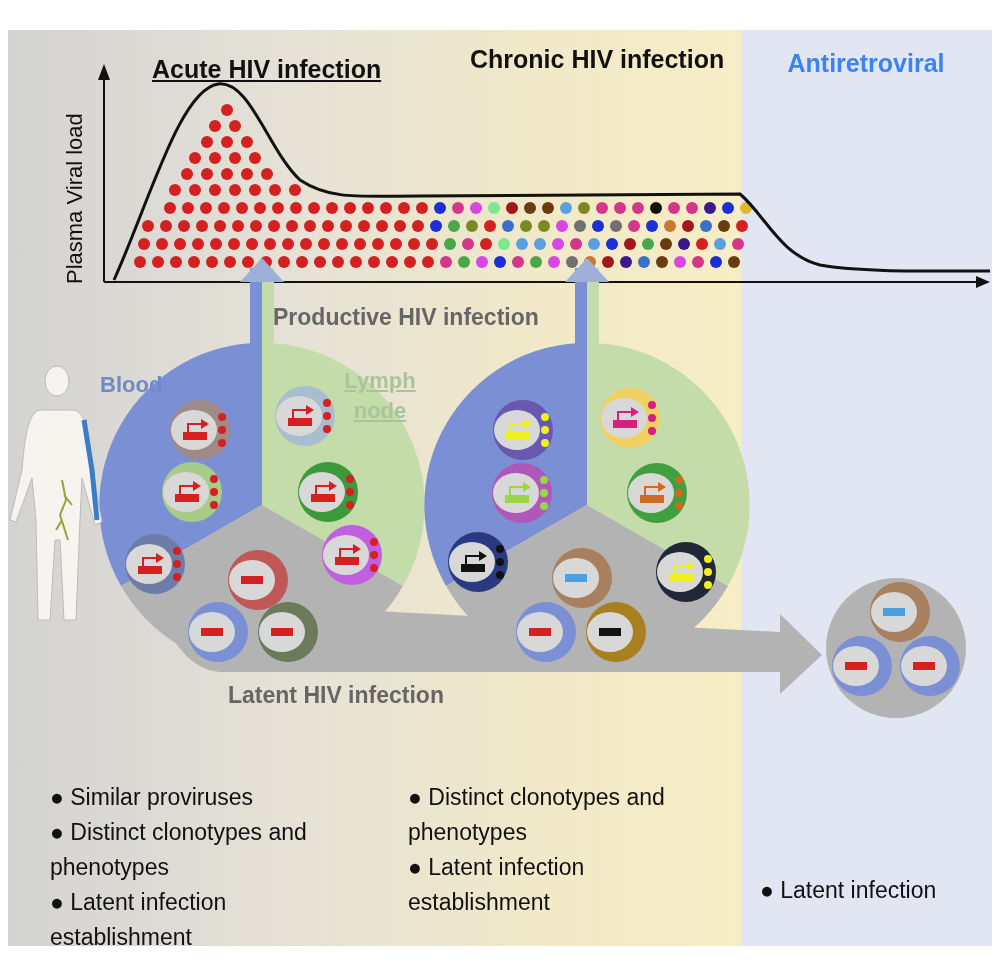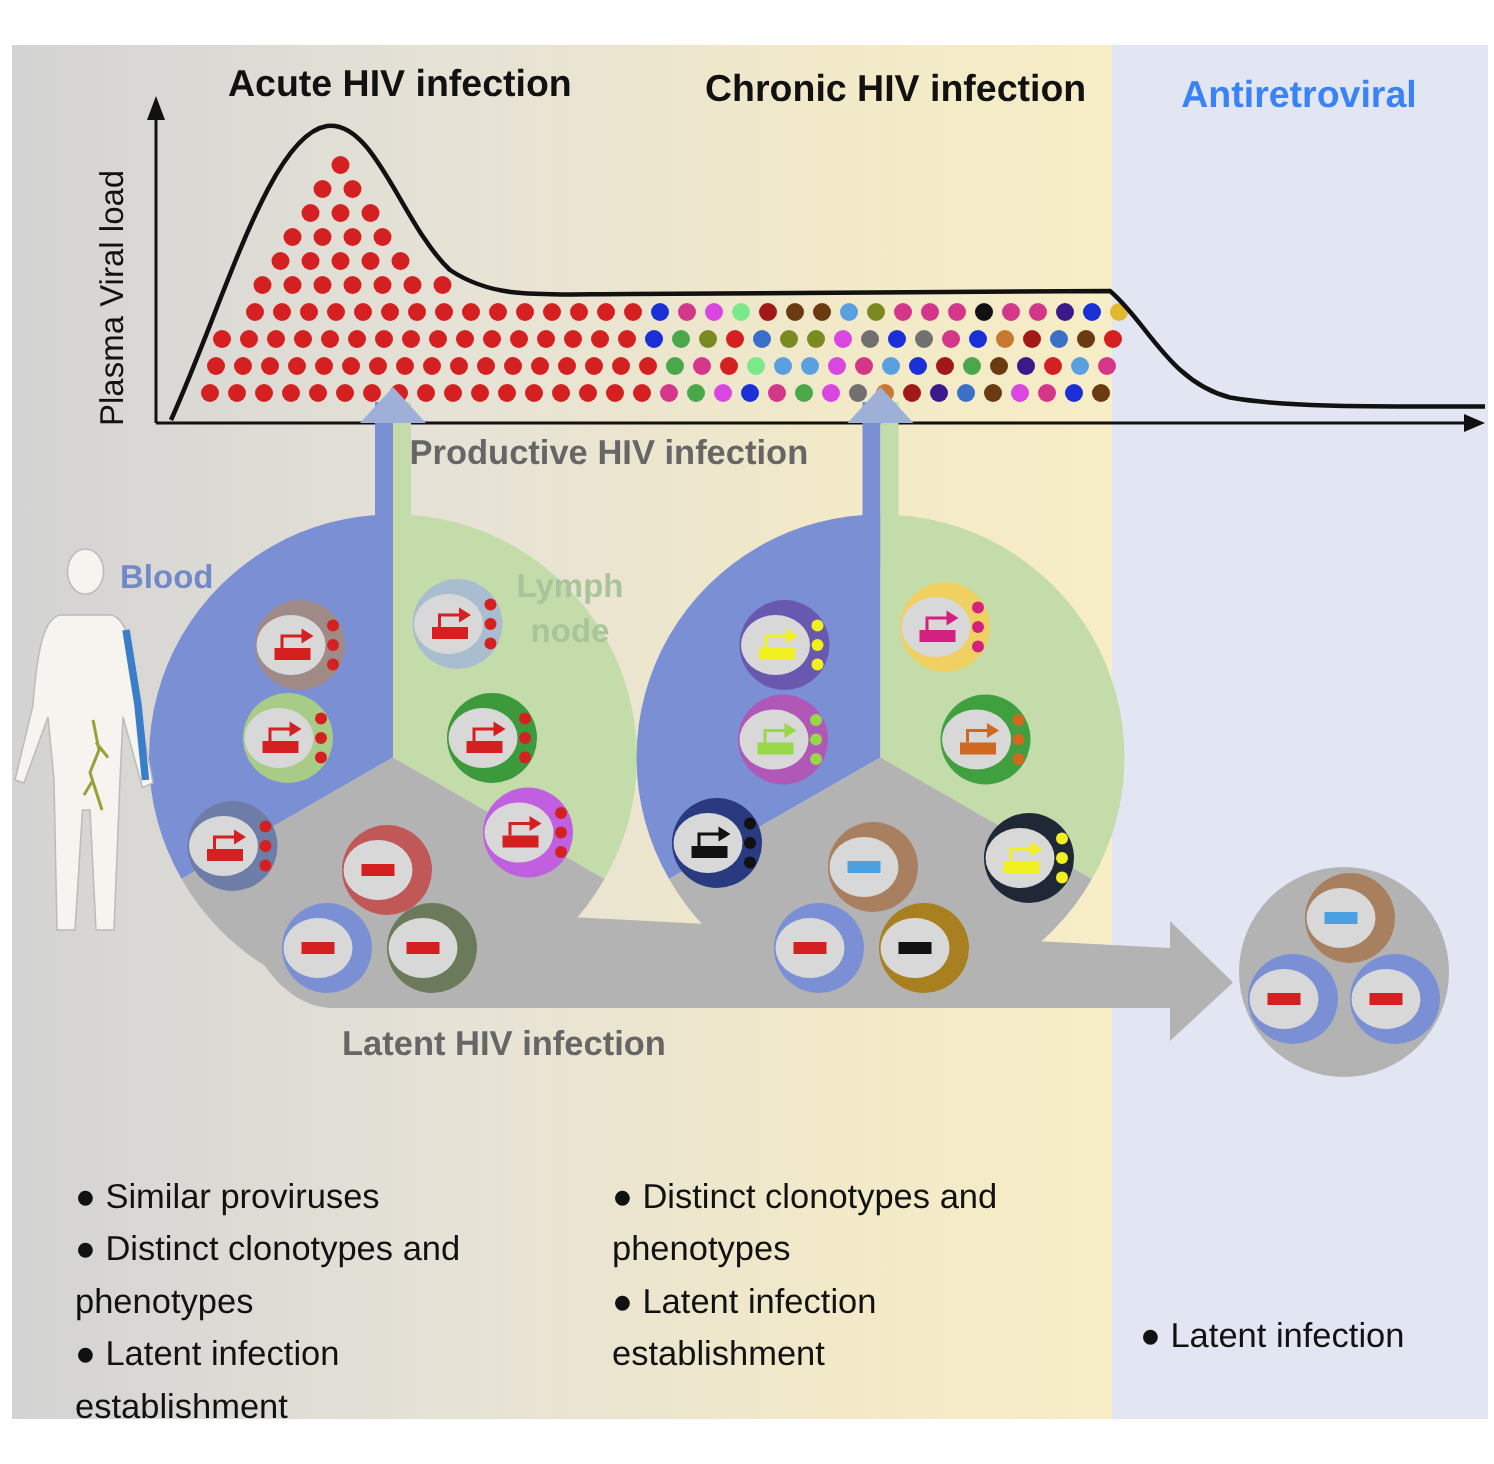--- a/index.html
+++ b/index.html
@@ -4,21 +4,21 @@
 <style>
   html,body{margin:0;padding:0;background:#fff;}
   body{width:996px;height:976px;position:relative;overflow:hidden;font-family:"Liberation Sans",sans-serif;}
   #panel{position:absolute;left:8px;top:30px;width:984px;height:916px;
     background:linear-gradient(90deg,#d3d3d3 0%,#e6e2d6 30%,#f1e9c8 55%,#f7edc6 74.5%,#e2e6f2 74.5%,#e2e6f2 100%);}
   .t{position:absolute;margin:0;}
   .phase{font-weight:bold;font-size:25px;color:#111;}
   .art{font-weight:bold;font-size:25px;color:#3b82f6;text-align:center;line-height:34px;}
   .ylab{font-size:22px;color:#111;transform:rotate(-90deg);transform-origin:left top;white-space:nowrap;}
   .gray-lbl{font-weight:bold;font-size:23px;color:#666;}
-  .blood{font-weight:bold;font-size:22px;color:#7289c8;}
+  .blood{font-weight:bold;font-size:22px;color:#7289c8;margin-left:20px;}
   .lymph{font-weight:bold;font-size:22px;color:#a9c49a;text-align:center;line-height:30px;}
   .bullets{font-size:23px;color:#111;line-height:31px;}
   .bullets div{margin:4px;}
   svg{position:absolute;left:0;top:0;}
 </style>
 </head>
 <body>
 
 <div id="panel"></div>
 
@@ -346,31 +346,31 @@
     </g>
 
   <g>
     <ellipse cx="57" cy="381" rx="12" ry="15" fill="#f7f3ee" stroke="#bbb"></ellipse>
     <path d="M40,410 C30,412 25,430 22,470 L10,520 L16,522 L32,478 L36,520 L38,620 L50,620 L55,540 L60,540 L64,620 L76,620 L80,520 L82,478 L95,525 L102,522 L92,470 C90,430 84,412 74,410 Z" fill="#f7f3ee" stroke="#bbb"></path>
     <path d="M84,420 L92,470 L97,520" stroke="#3a7dc8" stroke-width="5" fill="none"></path>
     <path d="M62,480 L66,500 L60,515 L68,540 M64,495 L72,505 M62,520 L56,530" stroke="#9aa03c" stroke-width="2" fill="none"></path>
   </g>
 </svg>
 
-<p class="t phase" style="left:152px;top:42px;">Acute HIV infection</p>
+<p class="t phase" style="left:152px;top:55px;text-decoration:underline;">Acute HIV infection</p>
 <p class="t phase" style="left:470px;top:45px;">Chronic HIV infection</p>
 <div class="t art" style="left:756px;top:46px;width:220px;">
   <div>Antiretroviral</div>
 </div>
 <p class="t ylab" style="left:62px;top:284px;">Plasma Viral load</p>
 
-<p class="t gray-lbl" style="left:273px;top:288px;">Productive HIV infection</p>
+<p class="t gray-lbl" style="left:273px;top:304px;">Productive HIV infection</p>
 <p class="t gray-lbl" style="left:184px;top:682px;margin-left:44px;">Latent HIV infection</p>
 <p class="t blood" style="left:80px;top:372px;">Blood</p>
-<div class="t lymph" style="left:340px;top:376px;width:80px;">
+<div class="t lymph" style="left:340px;top:366px;width:80px;text-decoration:underline;">
   <div>Lymph</div>
   <div>node</div>
 </div>
 
 <div class="t bullets" style="left:46px;top:778px;">
   <div>● Similar proviruses</div>
   <div>● Distinct clonotypes and</div>
   <div>phenotypes</div>
   <div>● Latent infection</div>
   <div>establishment</div>

